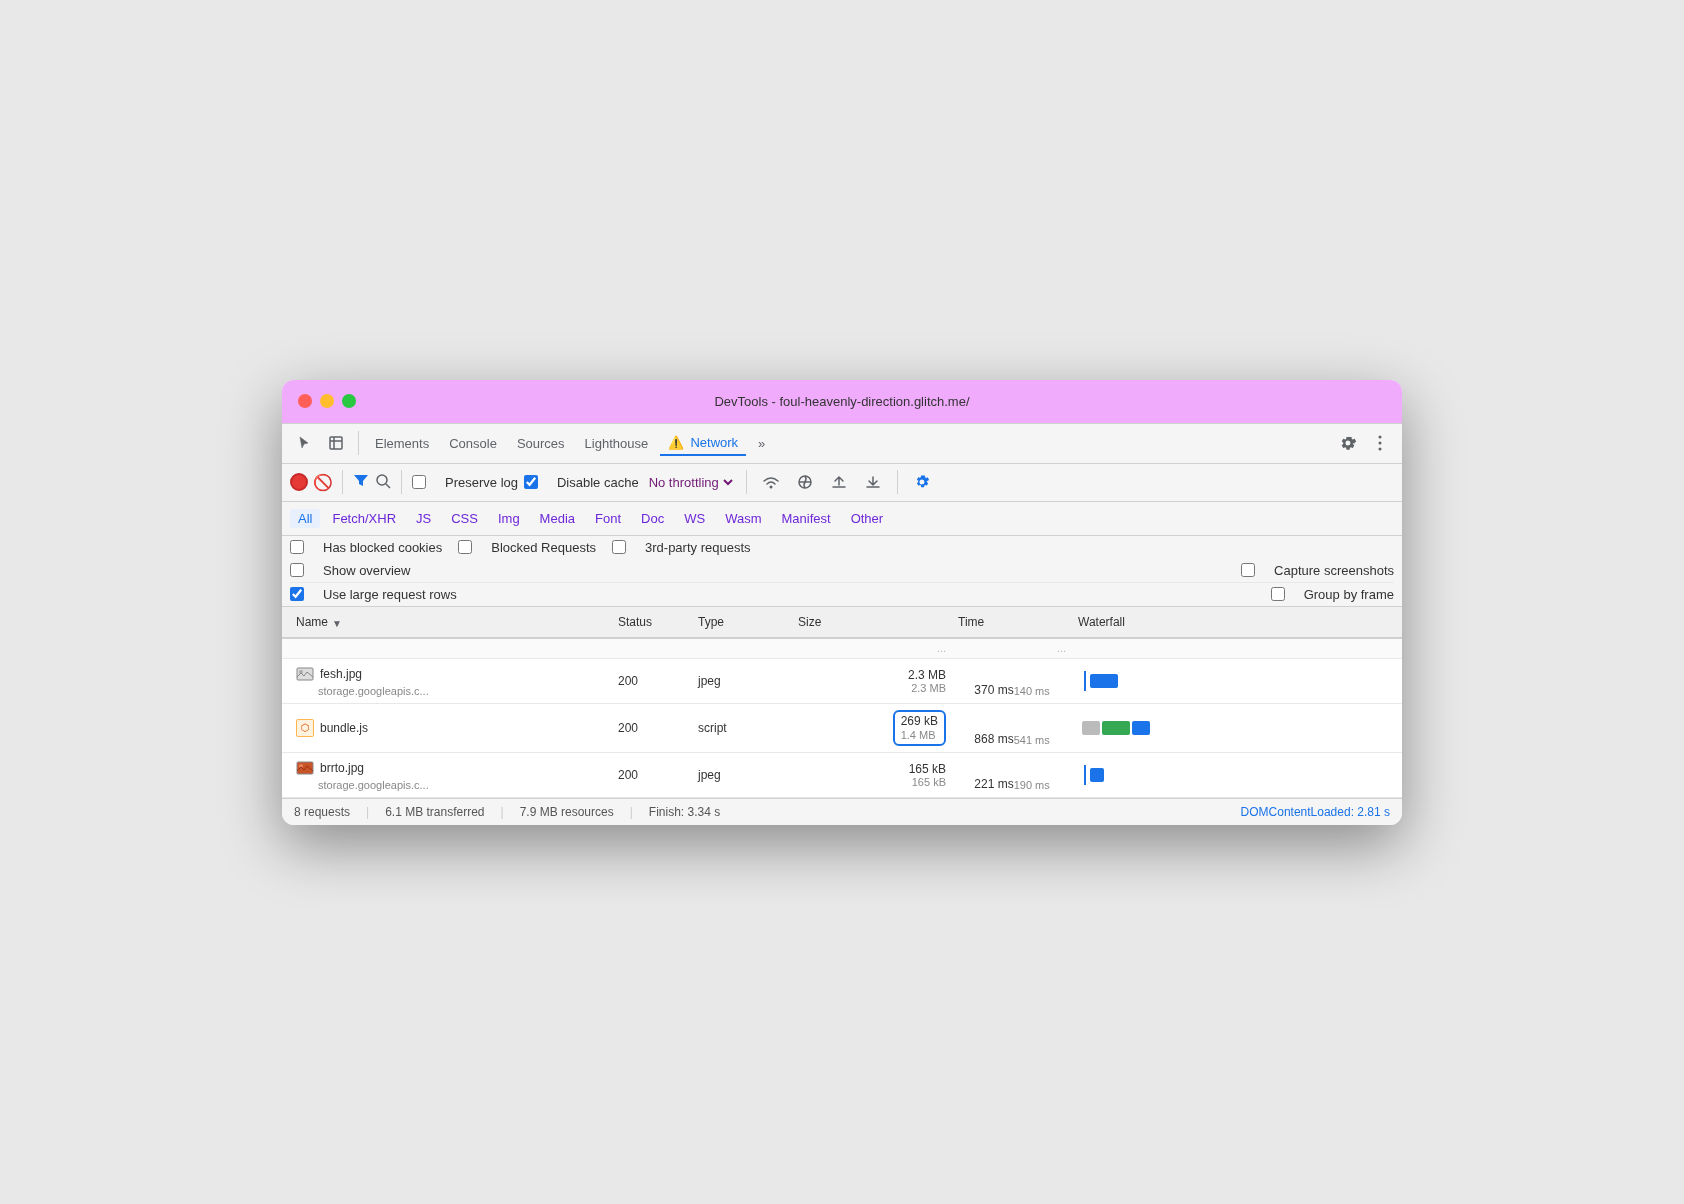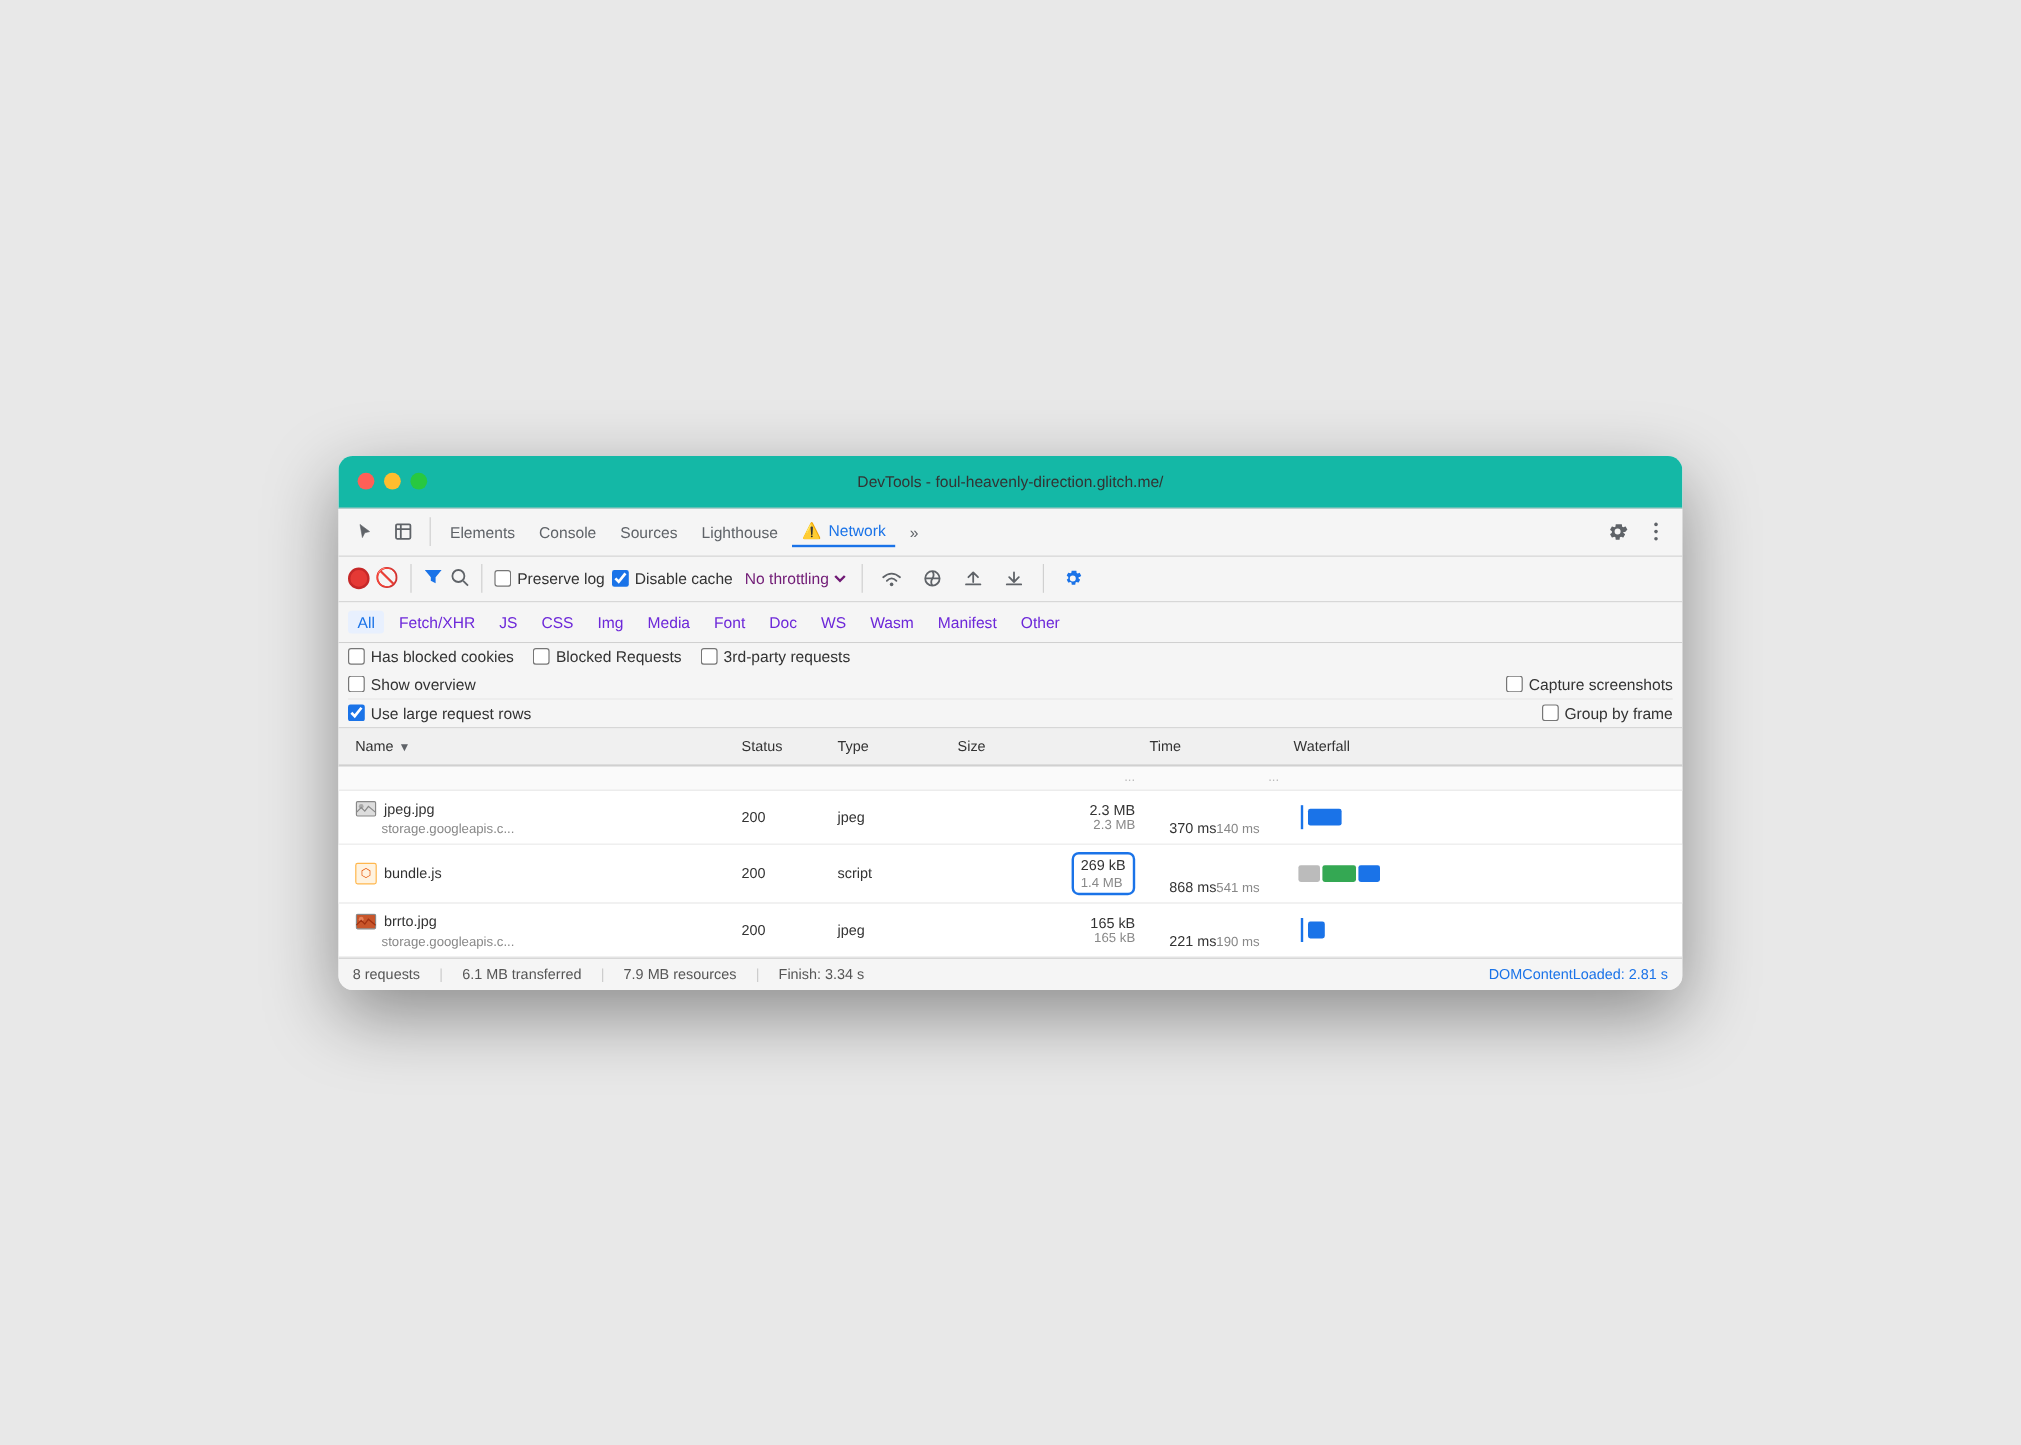--- a/index.html
+++ b/index.html
@@ -13,21 +13,21 @@
       font-size: 13px;
     }
     .window {
       width: 1120px;
       background: #f5f5f5;
       border-radius: 12px;
       box-shadow: 0 20px 60px rgba(0,0,0,0.4);
       overflow: hidden;
     }
     .titlebar {
-      background: #14b8a6;
+      background: #f0abfc;
       height: 44px;
       display: flex;
       align-items: center;
       justify-content: center;
       position: relative;
       border-bottom: 1px solid #d0d0d0;
     }
     .traffic-lights {
       position: absolute;
       left: 16px;
@@ -114,21 +114,21 @@
       font-size: 16px;
     }
     .search-icon-btn {
       cursor: pointer;
       color: #5f6368;
       font-size: 14px;
     }
     .checkbox-label {
       display: flex;
       align-items: center;
-      gap: 5px;
+      gap: 19px;
       cursor: pointer;
       font-size: 13px;
       color: #333;
     }
     .checkbox-label input[type="checkbox"] {
       width: 14px; height: 14px;
       accent-color: #1a73e8;
     }
     .throttle-select {
       border: none;
@@ -549,21 +549,21 @@
     <div class="table-row">
       <div class="td name-cell">
         <div class="file-name">
           <div class="file-icon image">
             <svg width="18" height="14" viewBox="0 0 18 14" fill="none">
               <rect x="1" y="1" width="16" height="12" rx="1" stroke="#888" stroke-width="1" fill="#ddd"></rect>
               <circle cx="5" cy="5" r="2" fill="#aaa"></circle>
               <path d="M1 10l4-4 3 3 3-4 6 5" stroke="#888" fill="none"></path>
             </svg>
           </div>
-          <span>jpeg.jpg</span>
+          <span>fesh.jpg</span>
         </div>
         <div class="file-sub">storage.googleapis.c...</div>
       </div>
       <div class="td">200</div>
       <div class="td">jpeg</div>
       <div class="td size-cell">
         <span class="size-top">2.3 MB</span>
         <span class="size-sub">2.3 MB</span>
       </div>
       <div class="td time-cell">

